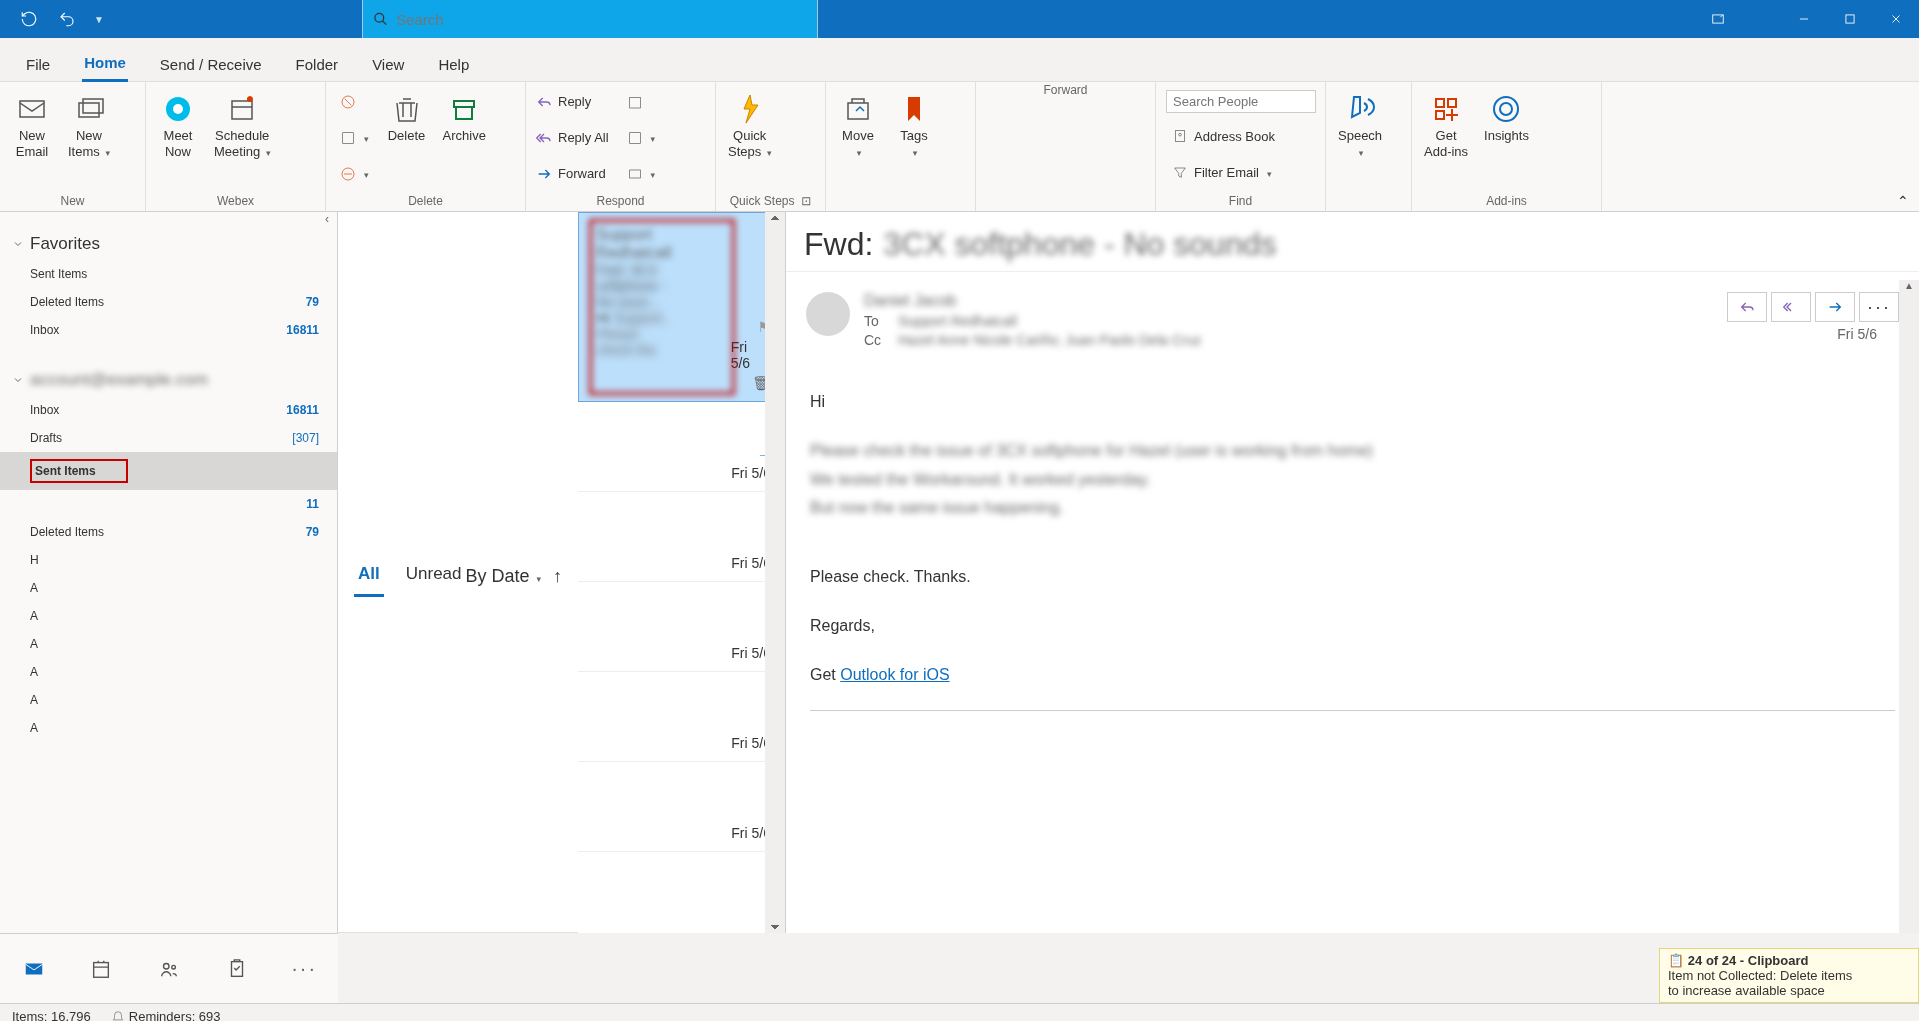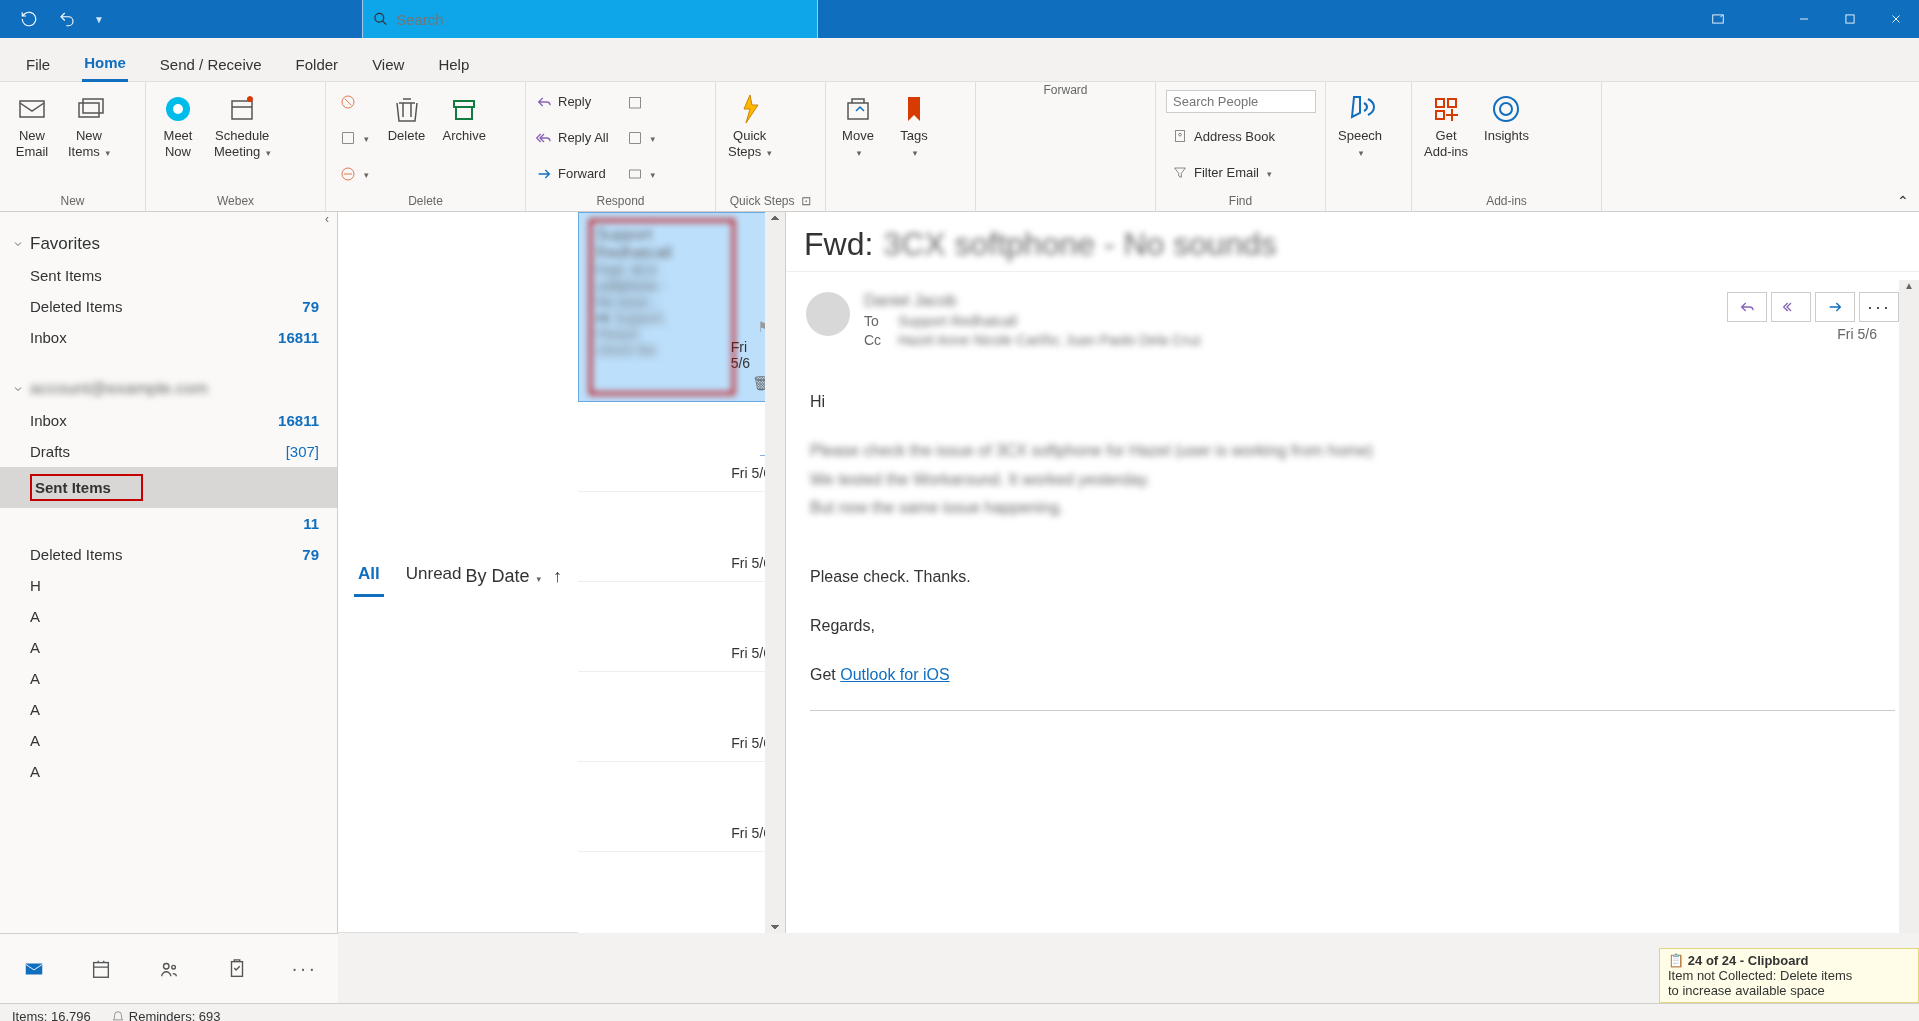--- a/index.html
+++ b/index.html
@@ -26,21 +26,21 @@
 .rbtn-lg .lbl { font-size:13px; text-align:center; line-height:16px; }
 .rbtn-sm { display:flex; align-items:center; gap:6px; padding:2px 6px; font-size:13px; height:26px; }
 .rbtn-sm svg { width:16px; height:16px; }
 .smstack { display:flex; flex-direction:column; justify-content:center; gap:10px; }
 .collapse-btn { position:absolute; right:6px; bottom:2px; width:16px; height:16px; }
 .main { display:flex; height:calc(1021px - 38px - 36px - 130px - 26px - 70px); }
 .navpane { width:338px; border-right:1px solid #d0cfce; display:flex; flex-direction:column; overflow:hidden; background:#faf9f8; }
 .collapse-caret { text-align:right; padding:0 8px 2px; color:#666; font-size:12px; }
 .folder-header { display:flex; align-items:center; padding:6px 12px; font-size:17px; font-weight:400; color:#333; gap:6px; }
 .folder-header svg { width:12px; height:12px; stroke:#666; fill:none; stroke-width:2; }
-.folder-item { display:flex; justify-content:space-between; align-items:center; padding:7px 18px 7px 30px; font-size:15px; }
+.folder-item { display:flex; justify-content:space-between; align-items:center; padding:7px 18px 7px 30px; font-size:12px; }
 .folder-item .cnt { font-weight:700; color:#106ebe; }
 .folder-item.bracket .cnt { font-weight:400; }
 .folder-item.selected { background:#d9d7d5; }
 .red-box { border:2px solid #c40000; }
 .list-pane { width:448px; border-right:1px solid #d0cfce; display:flex; flex-direction:row; background:#fff; overflow:hidden; }
 .list-header { display:flex; align-items:center; justify-content:space-between; padding:8px 16px 0; border-bottom:1px solid #e1dfdd; }
 .list-tabs { display:flex; gap:18px; }
 .ltab { font-size:17px; padding:8px 4px 10px; color:#333; }
 .ltab.active { color:#106ebe; font-weight:600; border-bottom:3px solid #106ebe; margin-bottom:-1px; }
 .list-sort { display:flex; align-items:center; gap:12px; font-size:18px; }

